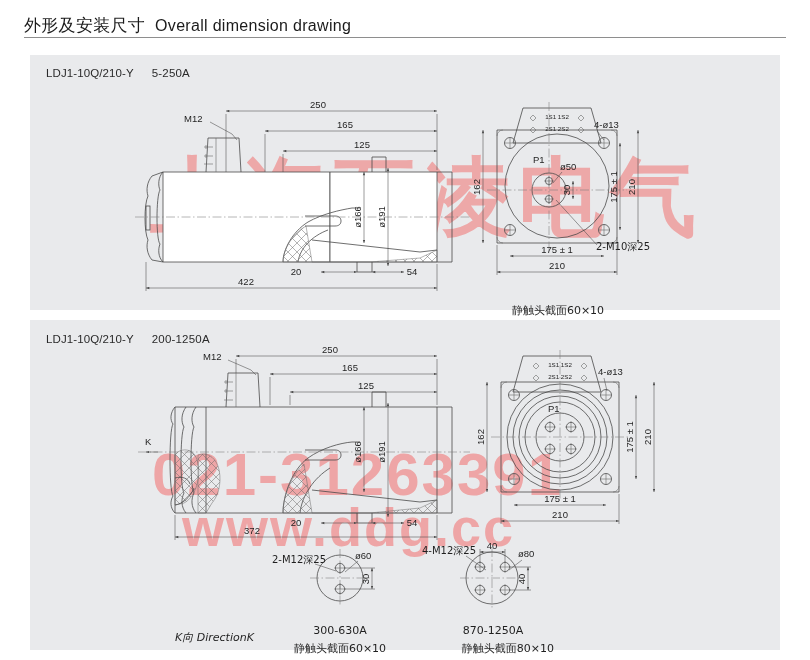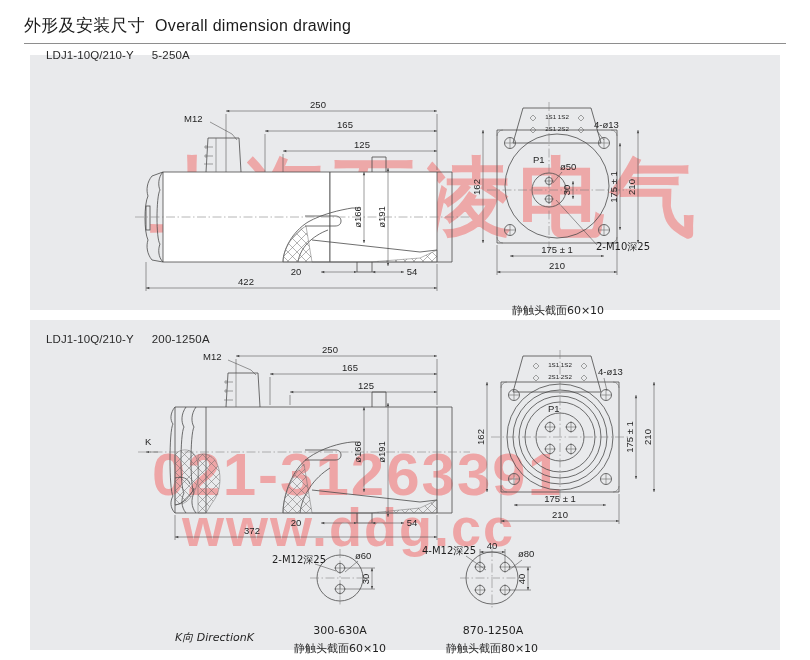--- a/index.html
+++ b/index.html
@@ -8,21 +8,20 @@
     background:#ffffff;
     font-family:"Liberation Sans","DejaVu Sans",sans-serif;
     overflow:hidden;
     position:relative;
   }
   #page{position:relative;width:810px;height:660px;background:#fff;}
 
   
   .header{
     position:absolute;left:24px;top:14px;width:762px;
-    padding-bottom:6px;
     border-bottom:1px solid #8e8e8e;
   }
   .header .title{
     font-size:17px;color:#1b1b1b;letter-spacing:.3px;white-space:nowrap;
   }
   .header .title .cn{font-size:17px;}
   .header .title .en{font-size:16px;margin-left:10px;}
 
   
   .panel{
@@ -74,21 +73,21 @@
 
 <div id="page">
 
   <div class="header">
     <div class="title">
       <span class="cn">外形及安装尺寸</span><span class="en">Overall dimension drawing</span>
     </div>
   </div>
 
   <div class="panel" id="panel1"></div>
-  <div class="model-label" style="left:46px;top:49px;">
+  <div class="model-label" style="left:46px;top:67px;">
     <span class="code">LDJ1-10Q/210-Y</span><span class="amps">5-250A</span>
   </div>
 
   <div class="wm wm-cn" style="left:150px;top:140px;">上海互凌电气</div>
 
   <svg class="draw" width="810" height="660">
     <defs>
       <pattern id="xh1" width="9" height="9" patternUnits="userSpaceOnUse">
         <path d="M0,0 L9,9 M9,0 L0,9" stroke="#6a6a6a" stroke-width="0.5" fill="none"></path>
       </pattern>
@@ -429,15 +428,15 @@
       <text class="vtxt" transform="translate(525,579) rotate(-90)" text-anchor="middle">40</text>
     </g>
   </svg>
 
   <div class="caption" style="left:175px;top:613px;width:150px;text-align:left;font-style:italic;">K向 DirectionK</div>
 
   <div class="caption" style="left:285px;top:607px;width:110px;">300-630A</div>
   <div class="caption" style="left:278px;top:624px;width:124px;">静触头截面60×10</div>
 
   <div class="caption" style="left:438px;top:607px;width:110px;">870-1250A</div>
-  <div class="caption" style="left:430px;top:624px;width:124px;">静触头截面80×10</div>
+  <div class="caption" style="left:430px;top:624px;width:124px;text-align:right;">静触头截面80×10</div>
 
 </div>
 
 </body></html>

